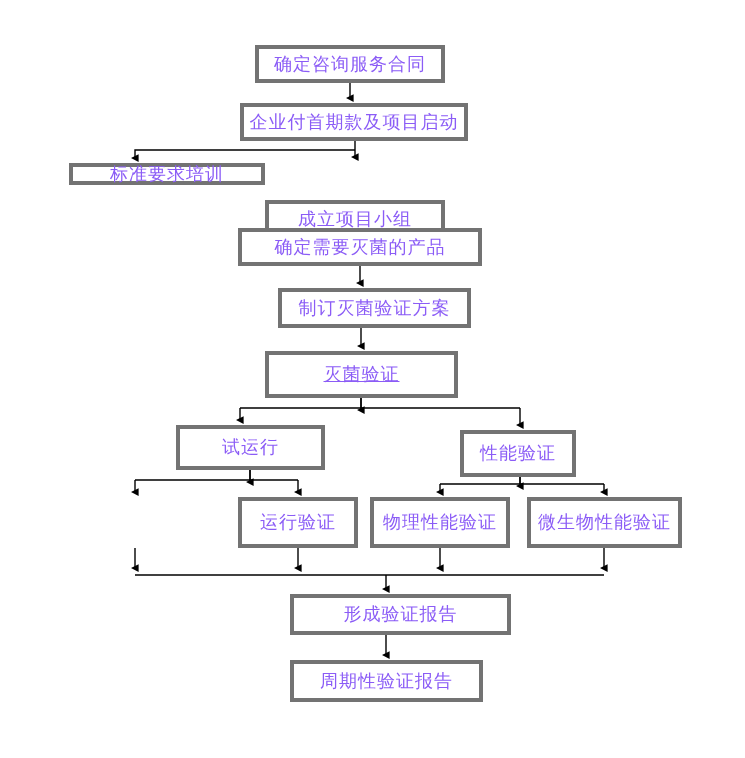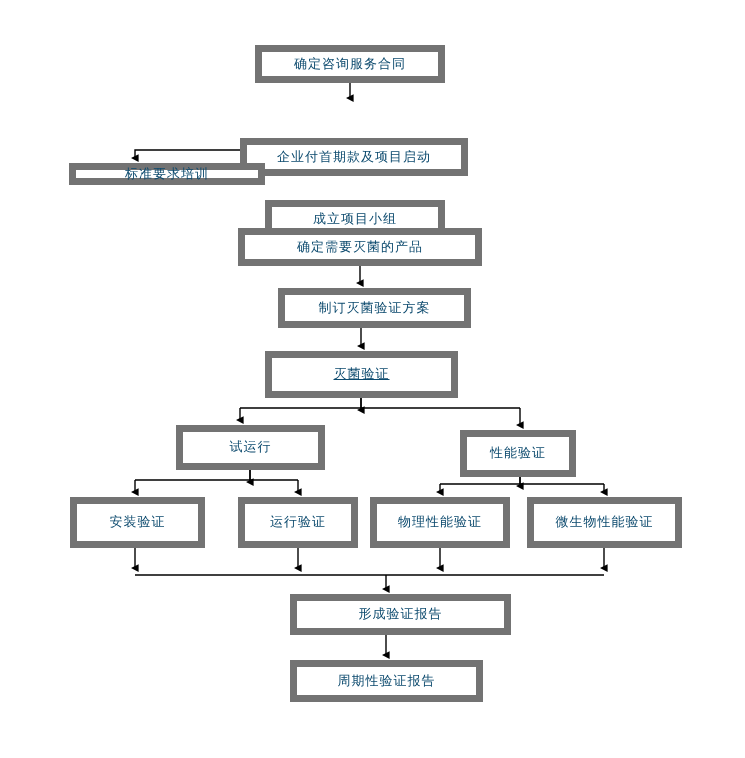--- a/index.html
+++ b/index.html
@@ -21,28 +21,28 @@
     position: absolute;
     left: 0;
     top: 0;
     width: 745px;
     height: 758px;
     pointer-events: none;
   }
   .node {
     position: absolute;
     box-sizing: border-box;
-    border: 7px solid #737373;
+    border: 4px solid #737373;
     background: #ffffff;
     display: flex;
     align-items: center;
     justify-content: center;
     text-align: center;
-    color: #0c4a6e;
-    font-size: 13px;
+    color: #8b5cf6;
+    font-size: 18px;
     letter-spacing: 1px;
     line-height: 1.15;
     white-space: nowrap;
     z-index: 2;
   }
   .node-label {
     display: block;
   }
 </style>
 </head>
@@ -94,21 +94,21 @@
       <line x1="386" y1="575" x2="386" y2="589" marker-end="url(#arrow)"></line>
 
       <line x1="386" y1="635" x2="386" y2="655" marker-end="url(#arrow)"></line>
     </g>
   </svg>
 
   <div class="node" style="left:255px; top:45px; width:190px; height:38px;">
     <span class="node-label">确定咨询服务合同</span>
   </div>
 
-  <div class="node" style="left:240px; top:103px; width:228px; height:38px;margin-top:35px;">
+  <div class="node" style="left:240px; top:103px; width:228px; height:38px;">
     <span class="node-label">企业付首期款及项目启动</span>
   </div>
 
   <div class="node" style="left:37px; top:163px; width:196px; height:22px;margin-left:32px;">
     <span class="node-label">标准要求培训</span>
   </div>
 
   <div class="node" style="left:265px; top:163px; width:180px; height:38px;margin-top:37px;">
     <span class="node-label">成立项目小组</span>
   </div>
@@ -126,23 +126,20 @@
   </div>
 
   <div class="node" style="left:176px; top:425px; width:149px; height:45px;">
     <span class="node-label">试运行</span>
   </div>
 
   <div class="node" style="left:460px; top:430px; width:116px; height:47px;">
     <span class="node-label">性能验证</span>
   </div>
 
-  <div class="node" style="left:70px; top:497px; width:135px; height:51px;">
-    <span class="node-label">安装验证</span>
-  </div>
 
   <div class="node" style="left:238px; top:497px; width:120px; height:51px;text-align:right;">
     <span class="node-label">运行验证</span>
   </div>
 
   <div class="node" style="left:370px; top:497px; width:140px; height:51px;">
     <span class="node-label">物理性能验证</span>
   </div>
 
   <div class="node" style="left:527px; top:497px; width:155px; height:51px;">

